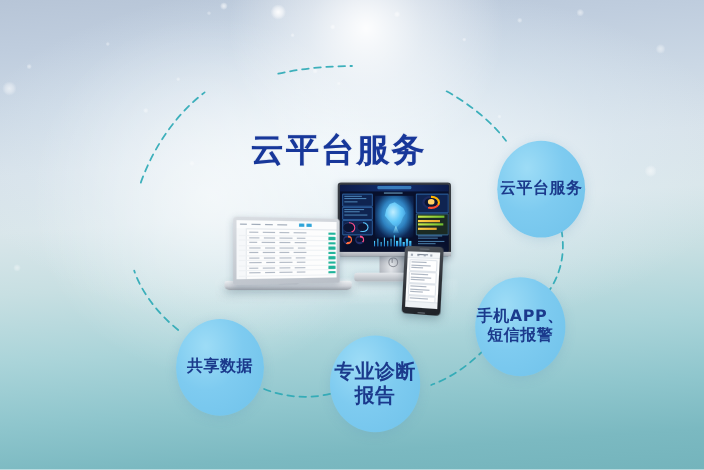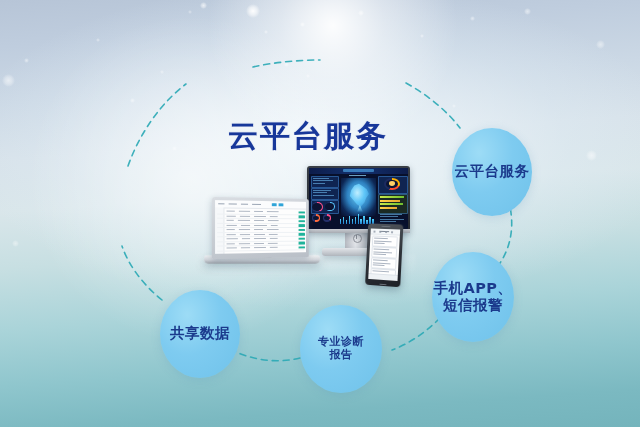--- a/index.html
+++ b/index.html
@@ -171,21 +171,21 @@
 
   <div class="bubble" style="left:452px;top:128px;width:80px;height:88px;font-size:14.5px;">
     <span>云平台服务</span>
   </div>
 
   <div class="bubble" style="left:432px;top:252px;width:82px;height:90px;font-size:14.5px;">
     <span>手机APP、
 短信报警</span>
   </div>
 
-  <div class="bubble" style="left:300px;top:305px;width:82px;height:88px;font-size:11px;">
+  <div class="bubble" style="left:300px;top:305px;width:82px;height:88px;font-size:18px;">
     <span>专业诊断
 报告</span>
   </div>
 
   <div class="bubble" style="left:160px;top:290px;width:80px;height:88px;font-size:14.5px;">
     <span>共享数据</span>
   </div>
 
 
   <div id="title" style="left:228px;top:116px;font-size:30px;">云平台服务</div>

